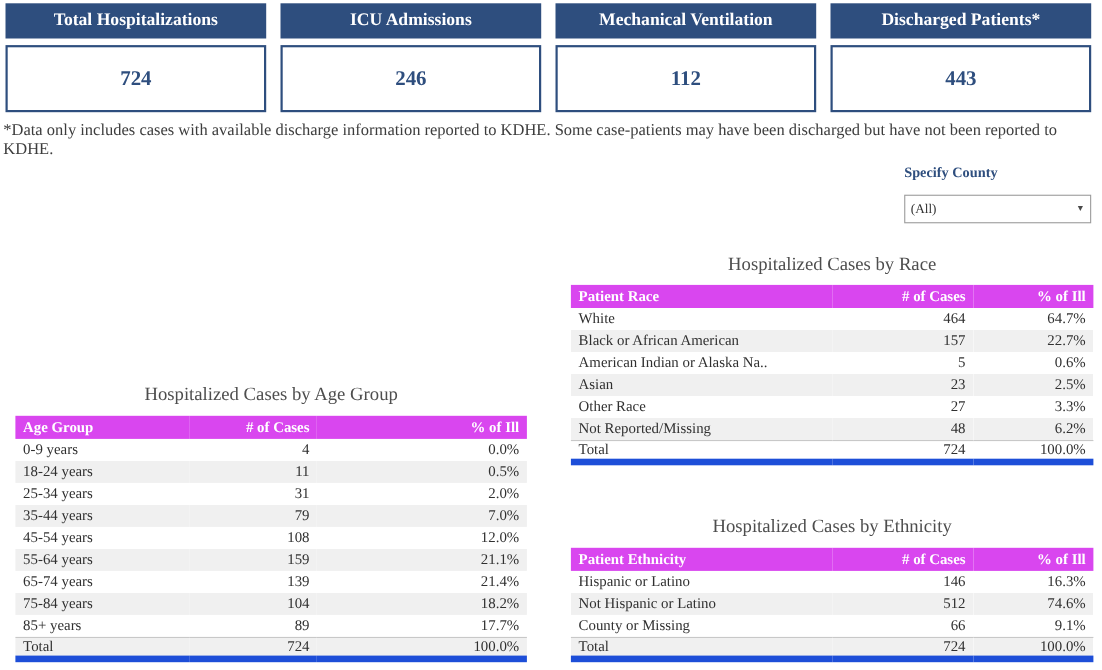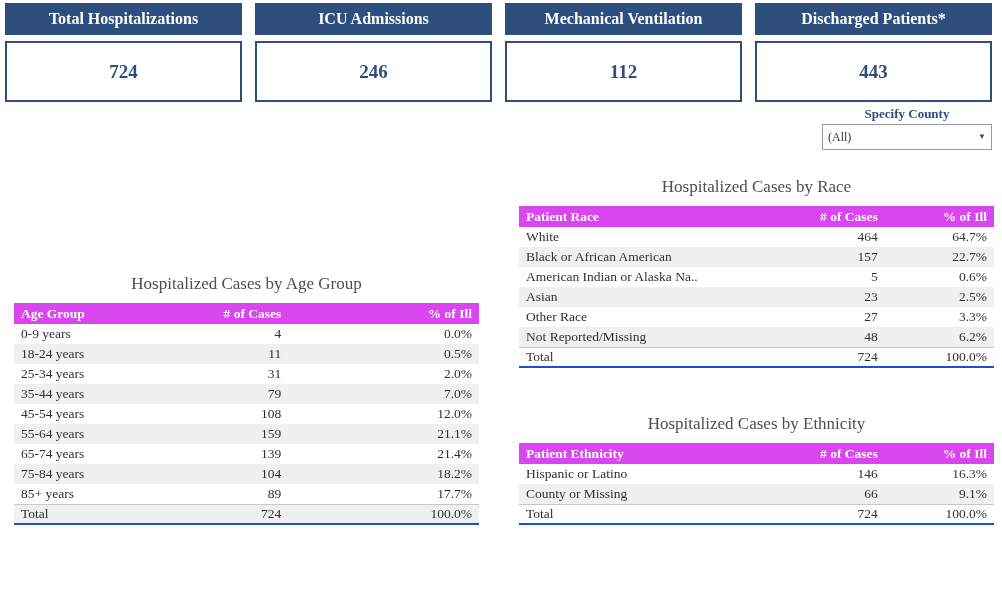--- a/index.html
+++ b/index.html
@@ -20,40 +20,40 @@
     margin-top:6px; height:61px; border:2px solid #2e4e7e; background:#ffffff;
     display:flex; align-items:center; justify-content:center;
   }
   .card-value { font-size:19px; font-weight:bold; color:#2e4e7e; }
 
   
   .footnote { margin:9px 8px 0 3px; max-width:978px; font-size:15px; line-height:17px; color:#3d3d3d; }
 
   
   .county { width:170px; margin:4px 10px 0 auto; }
-  .county-label { text-align:center; font-size:13px; font-weight:bold; color:#2e4e7e; margin-bottom:2px; }
+  .county-label { font-size:13px; font-weight:bold; color:#2e4e7e; margin-bottom:12px; }
   .county-select {
     height:17px; border:1px solid #9b9b9b; background:#ffffff;
     display:flex; align-items:center; justify-content:space-between;
     padding:12px 5px; font-size:12px; color:#333333; cursor:default;
   }
   .arrow-icon { font-size:8px; color:#4a4a4a; line-height:1; }
 
   
   .tables { display:flex; align-items:flex-end; margin-top:27px; }
   .col-left  { margin-left:14px; width:465px; flex:none; }
   .col-right { margin-left:40px; width:475px; flex:none; }
   .tbl-title { text-align:center; font-size:17px; color:#4e4e4e; margin-bottom:9px; white-space:nowrap; }
   table { border-collapse:collapse; width:100%; table-layout:fixed; }
   th { background:#d946ef; color:#ffffff; font-weight:bold; font-size:13.5px; height:21px; }
   td { font-size:13.5px; color:#303030; height:20px; overflow:hidden; white-space:nowrap; }
   th:first-child, td:first-child { text-align:left; padding-left:7px; }
   th:not(:first-child), td:not(:first-child) { text-align:right; padding-right:7px; }
   tbody tr:nth-child(even) td { background:#f0f0f0; }
-  tr.total-row td { border-top:1px solid #c8c8c8; border-bottom:2px solid #1d4ed8; }
+  tr.total-row td { border-top:1px solid #c8c8c8; border-bottom:6px solid #1d4ed8; }
   .tbl-age col.c1 { width:34%; } .tbl-age col.c2 { width:25%; } .tbl-age col.c3 { width:41%; }
   .tbl-wide col.c1 { width:50%; } .tbl-wide col.c2 { width:27%; } .tbl-wide col.c3 { width:23%; }
   .eth-block { margin-top:46px; }
 </style>
 </head>
 <body>
 
 <div class="page">
 
   <div class="cards">
@@ -76,20 +76,21 @@
       </div>
     </div>
     <div>
       <div class="card-header">Discharged Patients*</div>
       <div class="card-value-box">
         <span class="card-value">443</span>
       </div>
     </div>
   </div>
 
+  <div class="footnote">*Data only includes cases with available discharge information reported to KDHE. Some case-patients may have been discharged but have not been reported to KDHE.</div>
 
   <div class="county">
     <div class="county-label">Specify County</div>
     <div class="county-select">
       <span>(All)</span>
       <span class="arrow-icon">▼</span>
     </div>
   </div>
 
   <div class="tables">
@@ -235,20 +236,25 @@
               <th>% of Ill</th>
             </tr>
           </thead>
           <tbody>
               <tr>
                 <td>Hispanic or Latino</td>
                 <td>146</td>
                 <td>16.3%</td>
               </tr>
               <tr>
+                <td>Not Hispanic or Latino</td>
+                <td>512</td>
+                <td>74.6%</td>
+              </tr>
+              <tr>
                 <td>County or Missing</td>
                 <td>66</td>
                 <td>9.1%</td>
               </tr>
               <tr class="total-row">
                 <td>Total</td>
                 <td>724</td>
                 <td>100.0%</td>
               </tr>
             </tbody>

